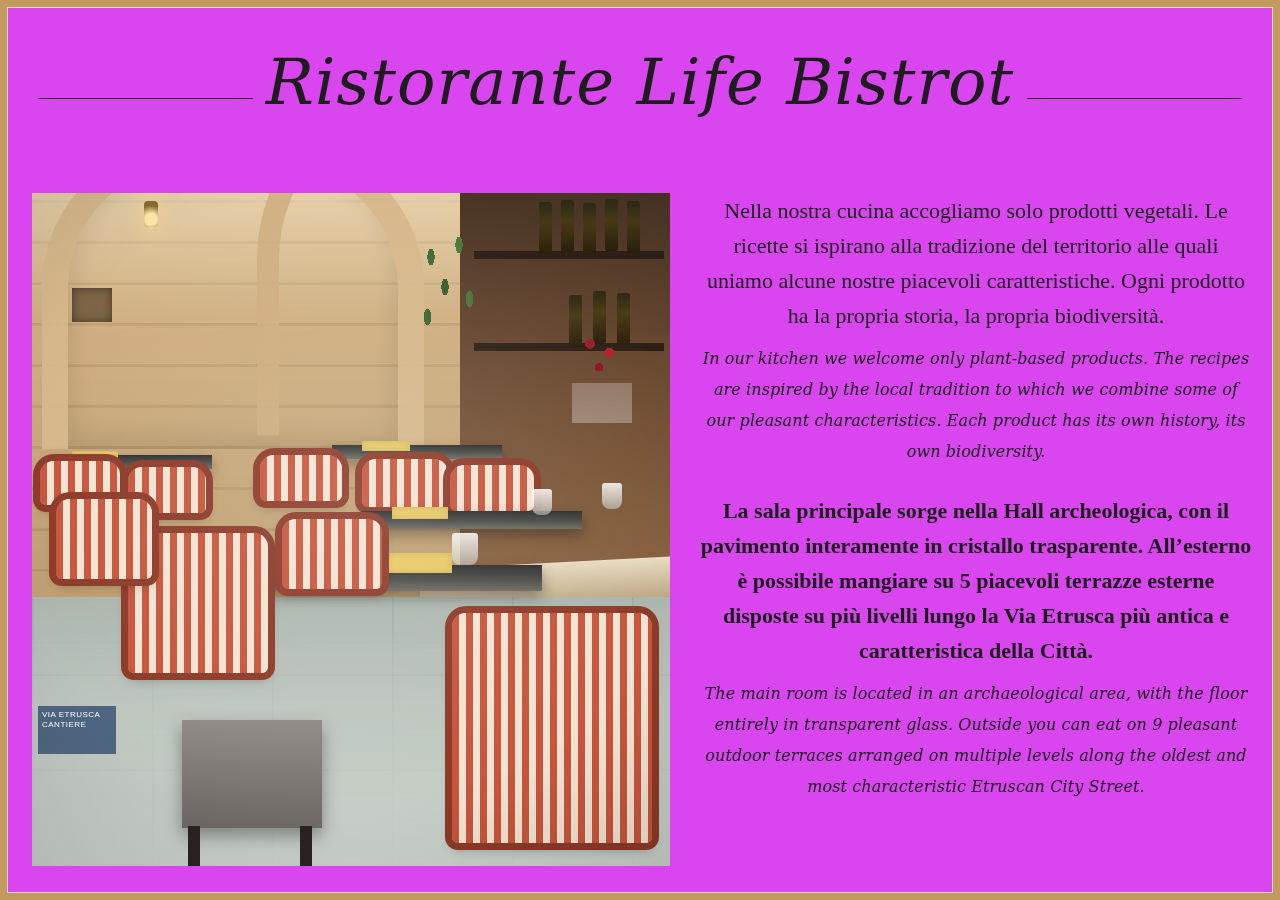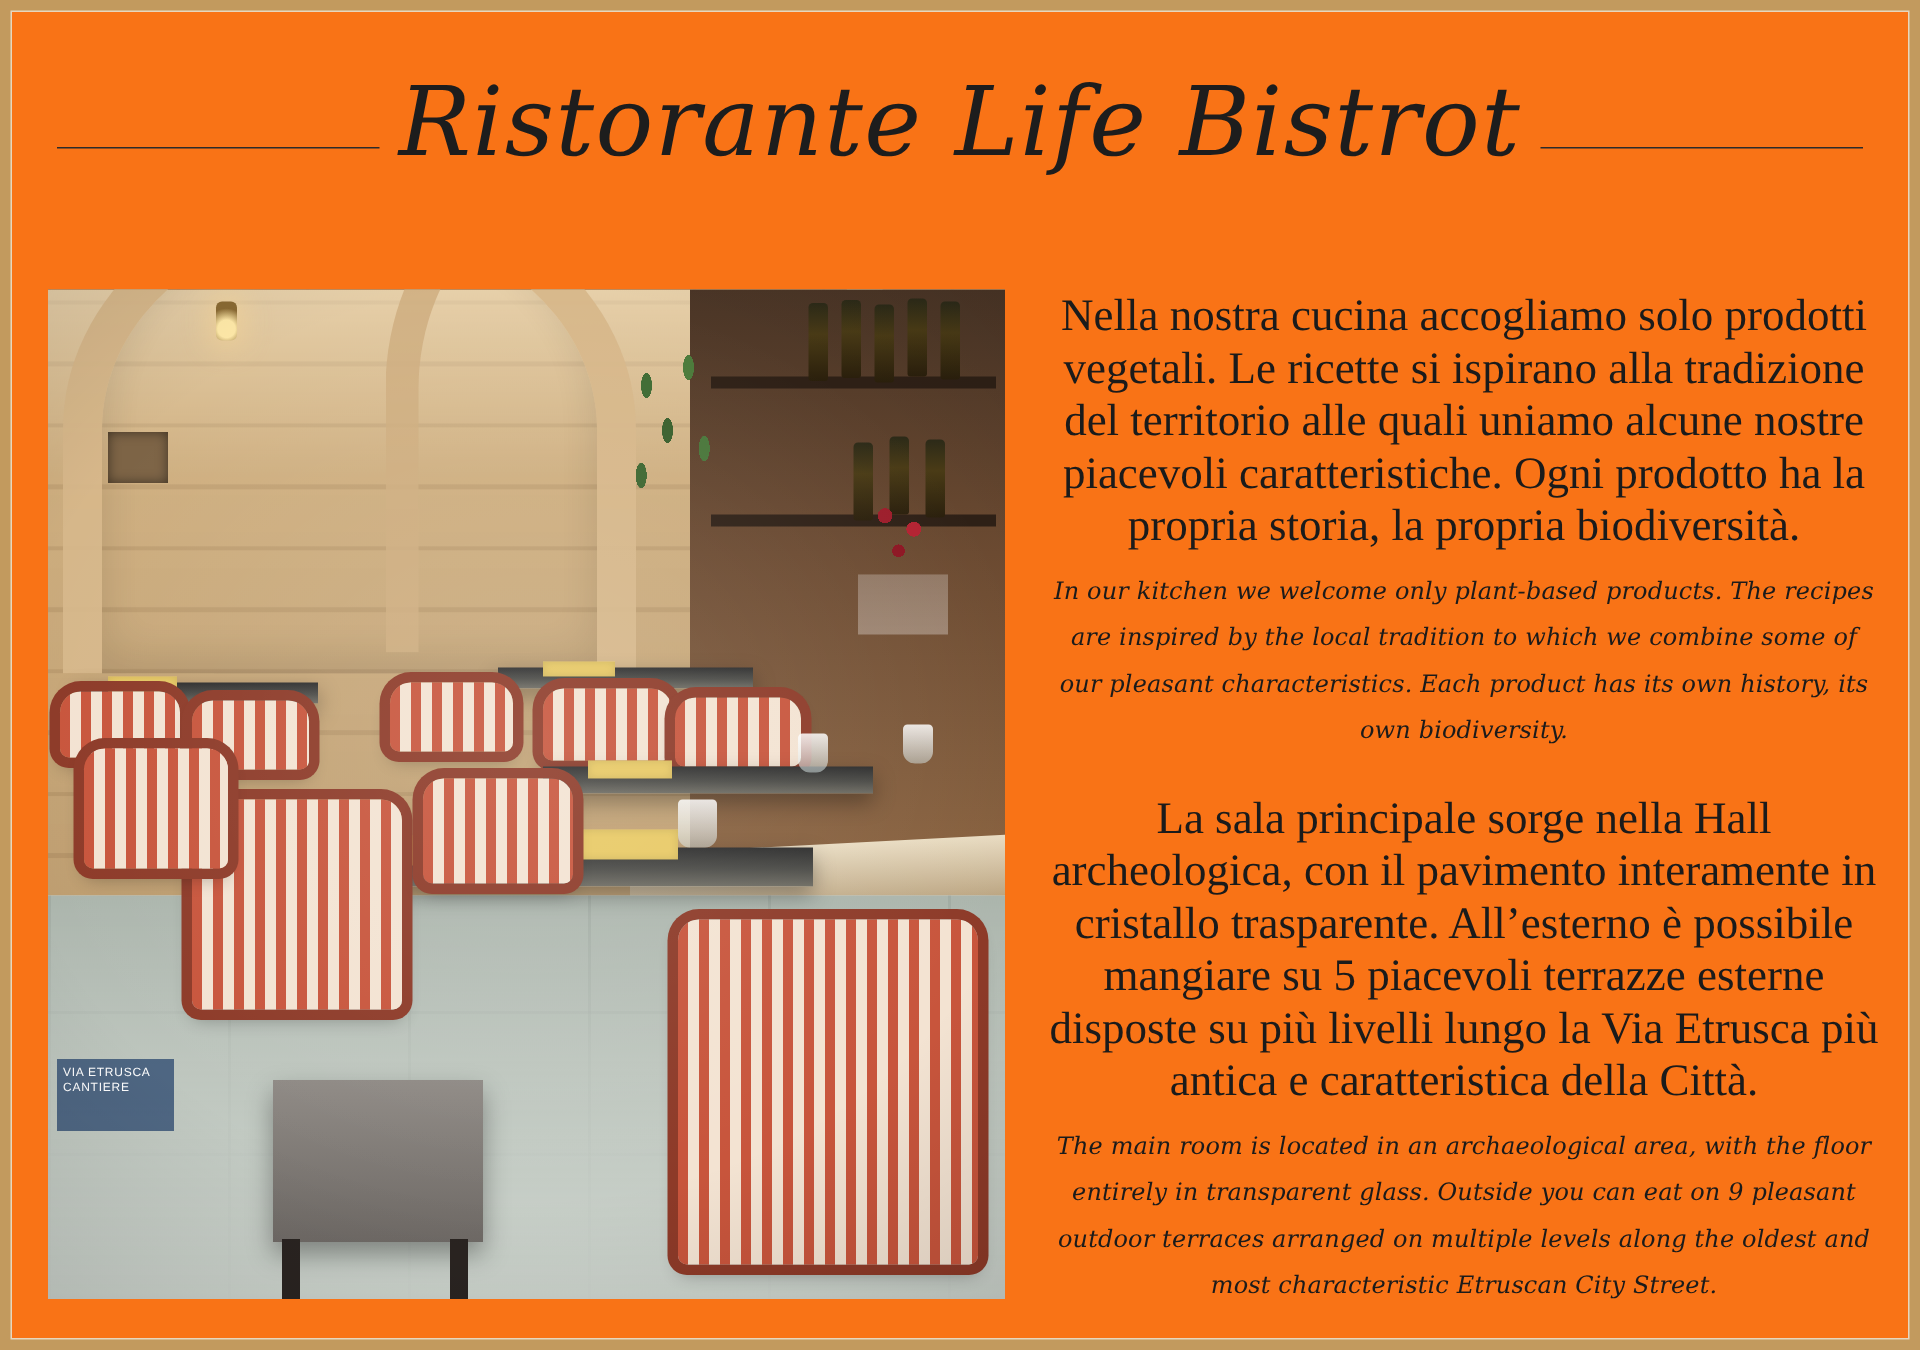--- a/index.html
+++ b/index.html
@@ -20,21 +20,21 @@
     height: 900px;
     background: linear-gradient(135deg, #b08a4f 0%, #d8bd8a 40%, #c9a givenwidth 100%);
     background: #c29a5e;
   }
   .sheet {
     position: absolute;
     left: 8px;
     top: 8px;
     width: 1264px;
     height: 884px;
-    background: #f97316;
+    background: #d946ef;
     box-shadow: 0 0 0 1px rgba(255,255,255,0.6);
   }
   
   .header {
     position: absolute;
     left: 0;
     top: 18px;
     width: 100%;
     height: 120px;
   }
@@ -241,33 +241,33 @@
     left: 690px;
     top: 185px;
     width: 556px;
     text-align: center;
     color: #1b1b1b;
   }
   p {
     margin: 0;
   }
   .para-it {
-    font-size: 30px;
+    font-size: 22px;
     line-height: 35px;
     margin-bottom: 10px;
   }
   .para-en {
     font-family: "DejaVu Serif", serif;
     font-style: italic;
     font-size: 16px;
     line-height: 31px;
     margin-bottom: 26px;
     letter-spacing: 0.1px;
   }
-  .para-it.second { margin-top: 8px; }
+  .para-it.second { margin-top: 8px; font-weight: bold; }
 </style>
 </head>
 <body>
 
 <div class="page">
   <div class="sheet">
 
     <div class="header">
       <div class="rule left"></div>
       <div class="title">Ristorante Life Bistrot</div>

